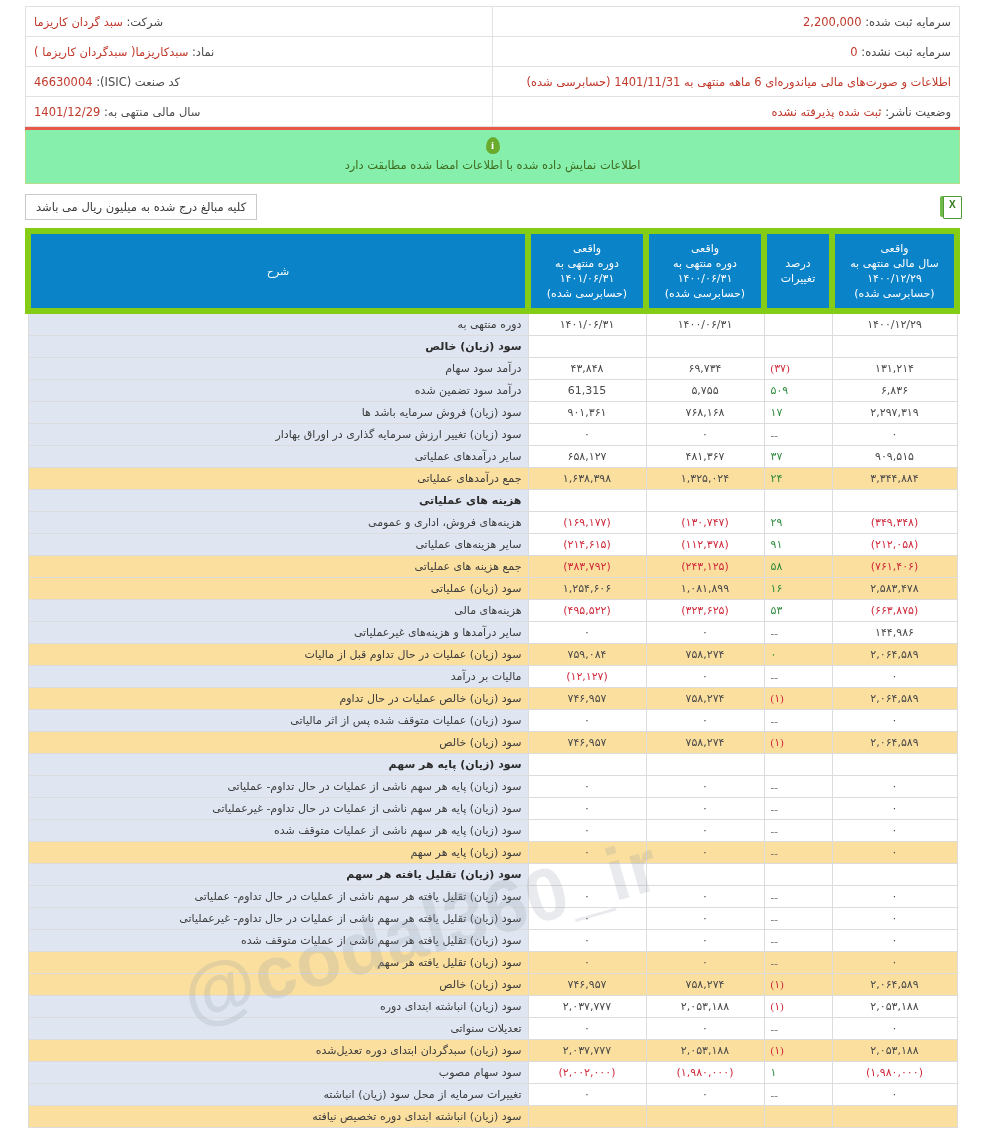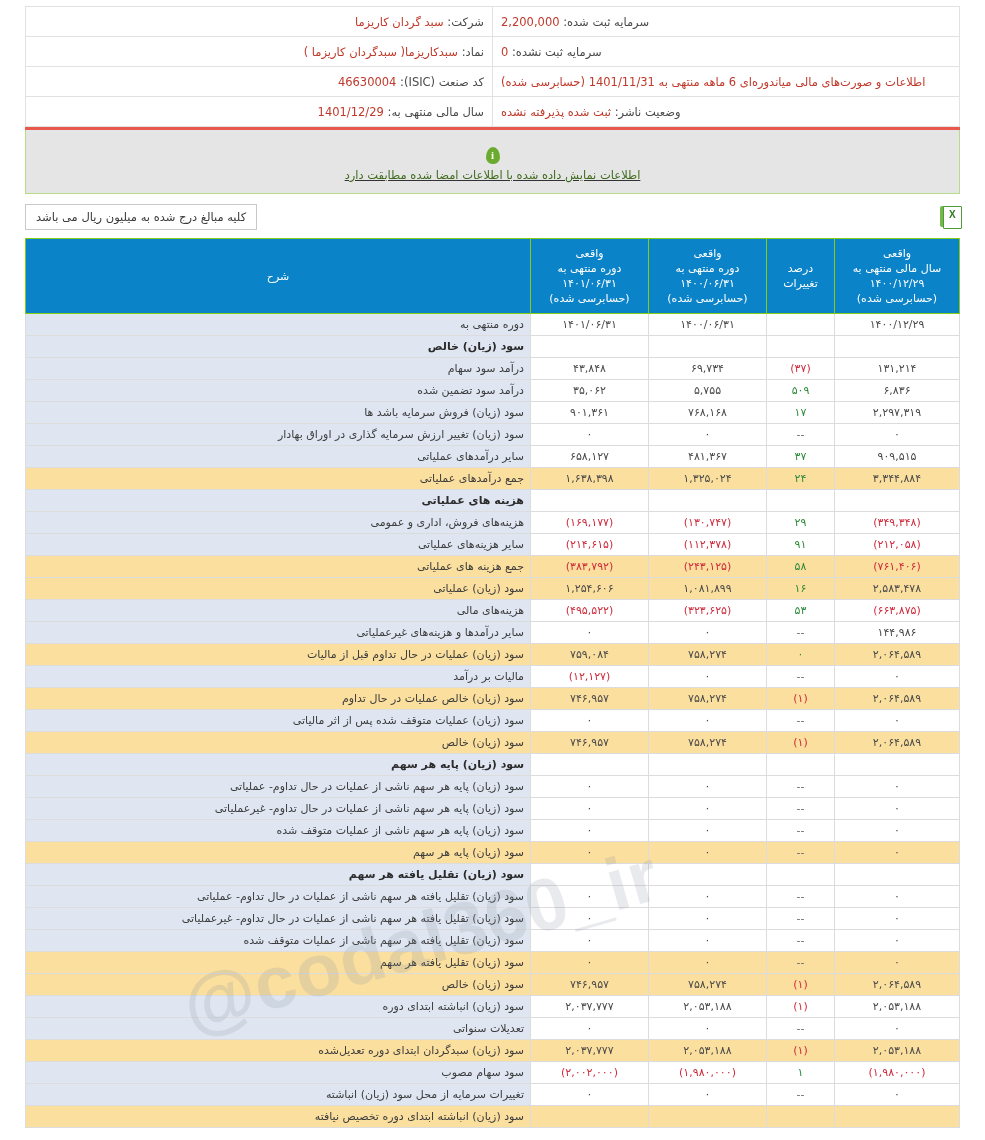--- a/index.html
+++ b/index.html
@@ -17,36 +17,35 @@
   table.hdr td{
     border:1px solid #e2e2e2;
     height:25px;
     font-size:11.5px;
     padding:2px 8px;
     vertical-align:middle;
     white-space:nowrap;
     overflow:hidden;
   }
   td.lbl{color:#4a4a4a;}
-  td.c-right{width:50%;text-align:right;}
-  td.c-left{width:50%;text-align:left;}
+  td.c-right{width:50%;text-align:left;}
+  td.c-left{width:50%;text-align:right;}
   .val-red{color:#c0392b;}
 
   
   .red-rule{height:3px;background:#e8584b;margin:0 25px;}
 
   
   .banner{
     margin:0 25px;
-    background:#e5e5e5;
+    background:#86efac;
     border:1px solid #b6dc8a;
     border-top:none;
     text-align:center;
-    padding:17px 0 11px 0;
-    text-decoration:underline;
+    padding:7px 0 11px 0;
   }
   .banner .ico{
     display:block;margin:0 auto 4px auto;
     width:14px;height:17px;
     background:#6aab2d;
     border-radius:50% 50% 45% 45%/60% 60% 40% 40%;
     position:relative;
   }
   .banner .ico:after{
     content:"i";
@@ -99,36 +98,36 @@
     table-layout:fixed;
     font-size:11px;
   }
   table.fin th{
     background:#0b83c9;
     color:#ffffff;
     font-weight:normal;
     font-size:11px;
     line-height:15px;
     padding:7px 4px;
-    border:1px solid #84cc16;
+    border:6px solid #84cc16;
     vertical-align:middle;
     text-align:center;
   }
   th.desc-h{text-align:center;}
   table.fin td{
     border:1px solid #dcdcdc;
     height:19px;
     padding:1px 6px;
     vertical-align:middle;
     font-size:11px;
     white-space:nowrap;
     overflow:hidden;
   }
   td.num{text-align:center;color:#4a4a4a;}
-  td.pct{text-align:center;}
+  td.pct{text-align:left;font-family:Liberation Serif, serif;}
   td.desc{text-align:right;color:#3c3c3c;background:#dfe6f2;}
 
   tr.r-plain td.num,tr.r-plain td.pct{background:#ffffff;}
   tr.r-hl td{background:#fbdf9e !important;}
   tr.r-hl td.desc{background:#fbdf9e !important;margin-top:20px;}
   tr.r-sec td.desc{font-weight:bold;color:#2b2b2b;}
   tr.r-sec td.num,tr.r-sec td.pct{background:#ffffff;}
 
   .neg{color:#cf2b3c;}
   .pos{color:#2e8b3d;}
@@ -239,21 +238,21 @@
             <td class="num"><span class="">۱۳۱,۲۱۴</span></td>
             <td class="pct"><span class="neg">(۳۷)</span></td>
             <td class="num"><span class="">۶۹,۷۳۴</span></td>
             <td class="num"><span class="">۴۳,۸۴۸</span></td>
             <td class="desc">درآمد سود سهام</td>
           </tr>
           <tr class="r-plain">
             <td class="num"><span class="">۶,۸۳۶</span></td>
             <td class="pct"><span class="pos">۵۰۹</span></td>
             <td class="num"><span class="">۵,۷۵۵</span></td>
-            <td class="num"><span class="">۳۵,۰۶۲</span></td>
+            <td class="num"><span class="">61,315</span></td>
             <td class="desc">درآمد سود تضمین شده</td>
           </tr>
           <tr class="r-plain">
             <td class="num"><span class="">۲,۲۹۷,۳۱۹</span></td>
             <td class="pct"><span class="pos">۱۷</span></td>
             <td class="num"><span class="">۷۶۸,۱۶۸</span></td>
             <td class="num"><span class="">۹۰۱,۳۶۱</span></td>
             <td class="desc">سود (زیان) فروش سرمایه باشد ها</td>
           </tr>
           <tr class="r-plain">

